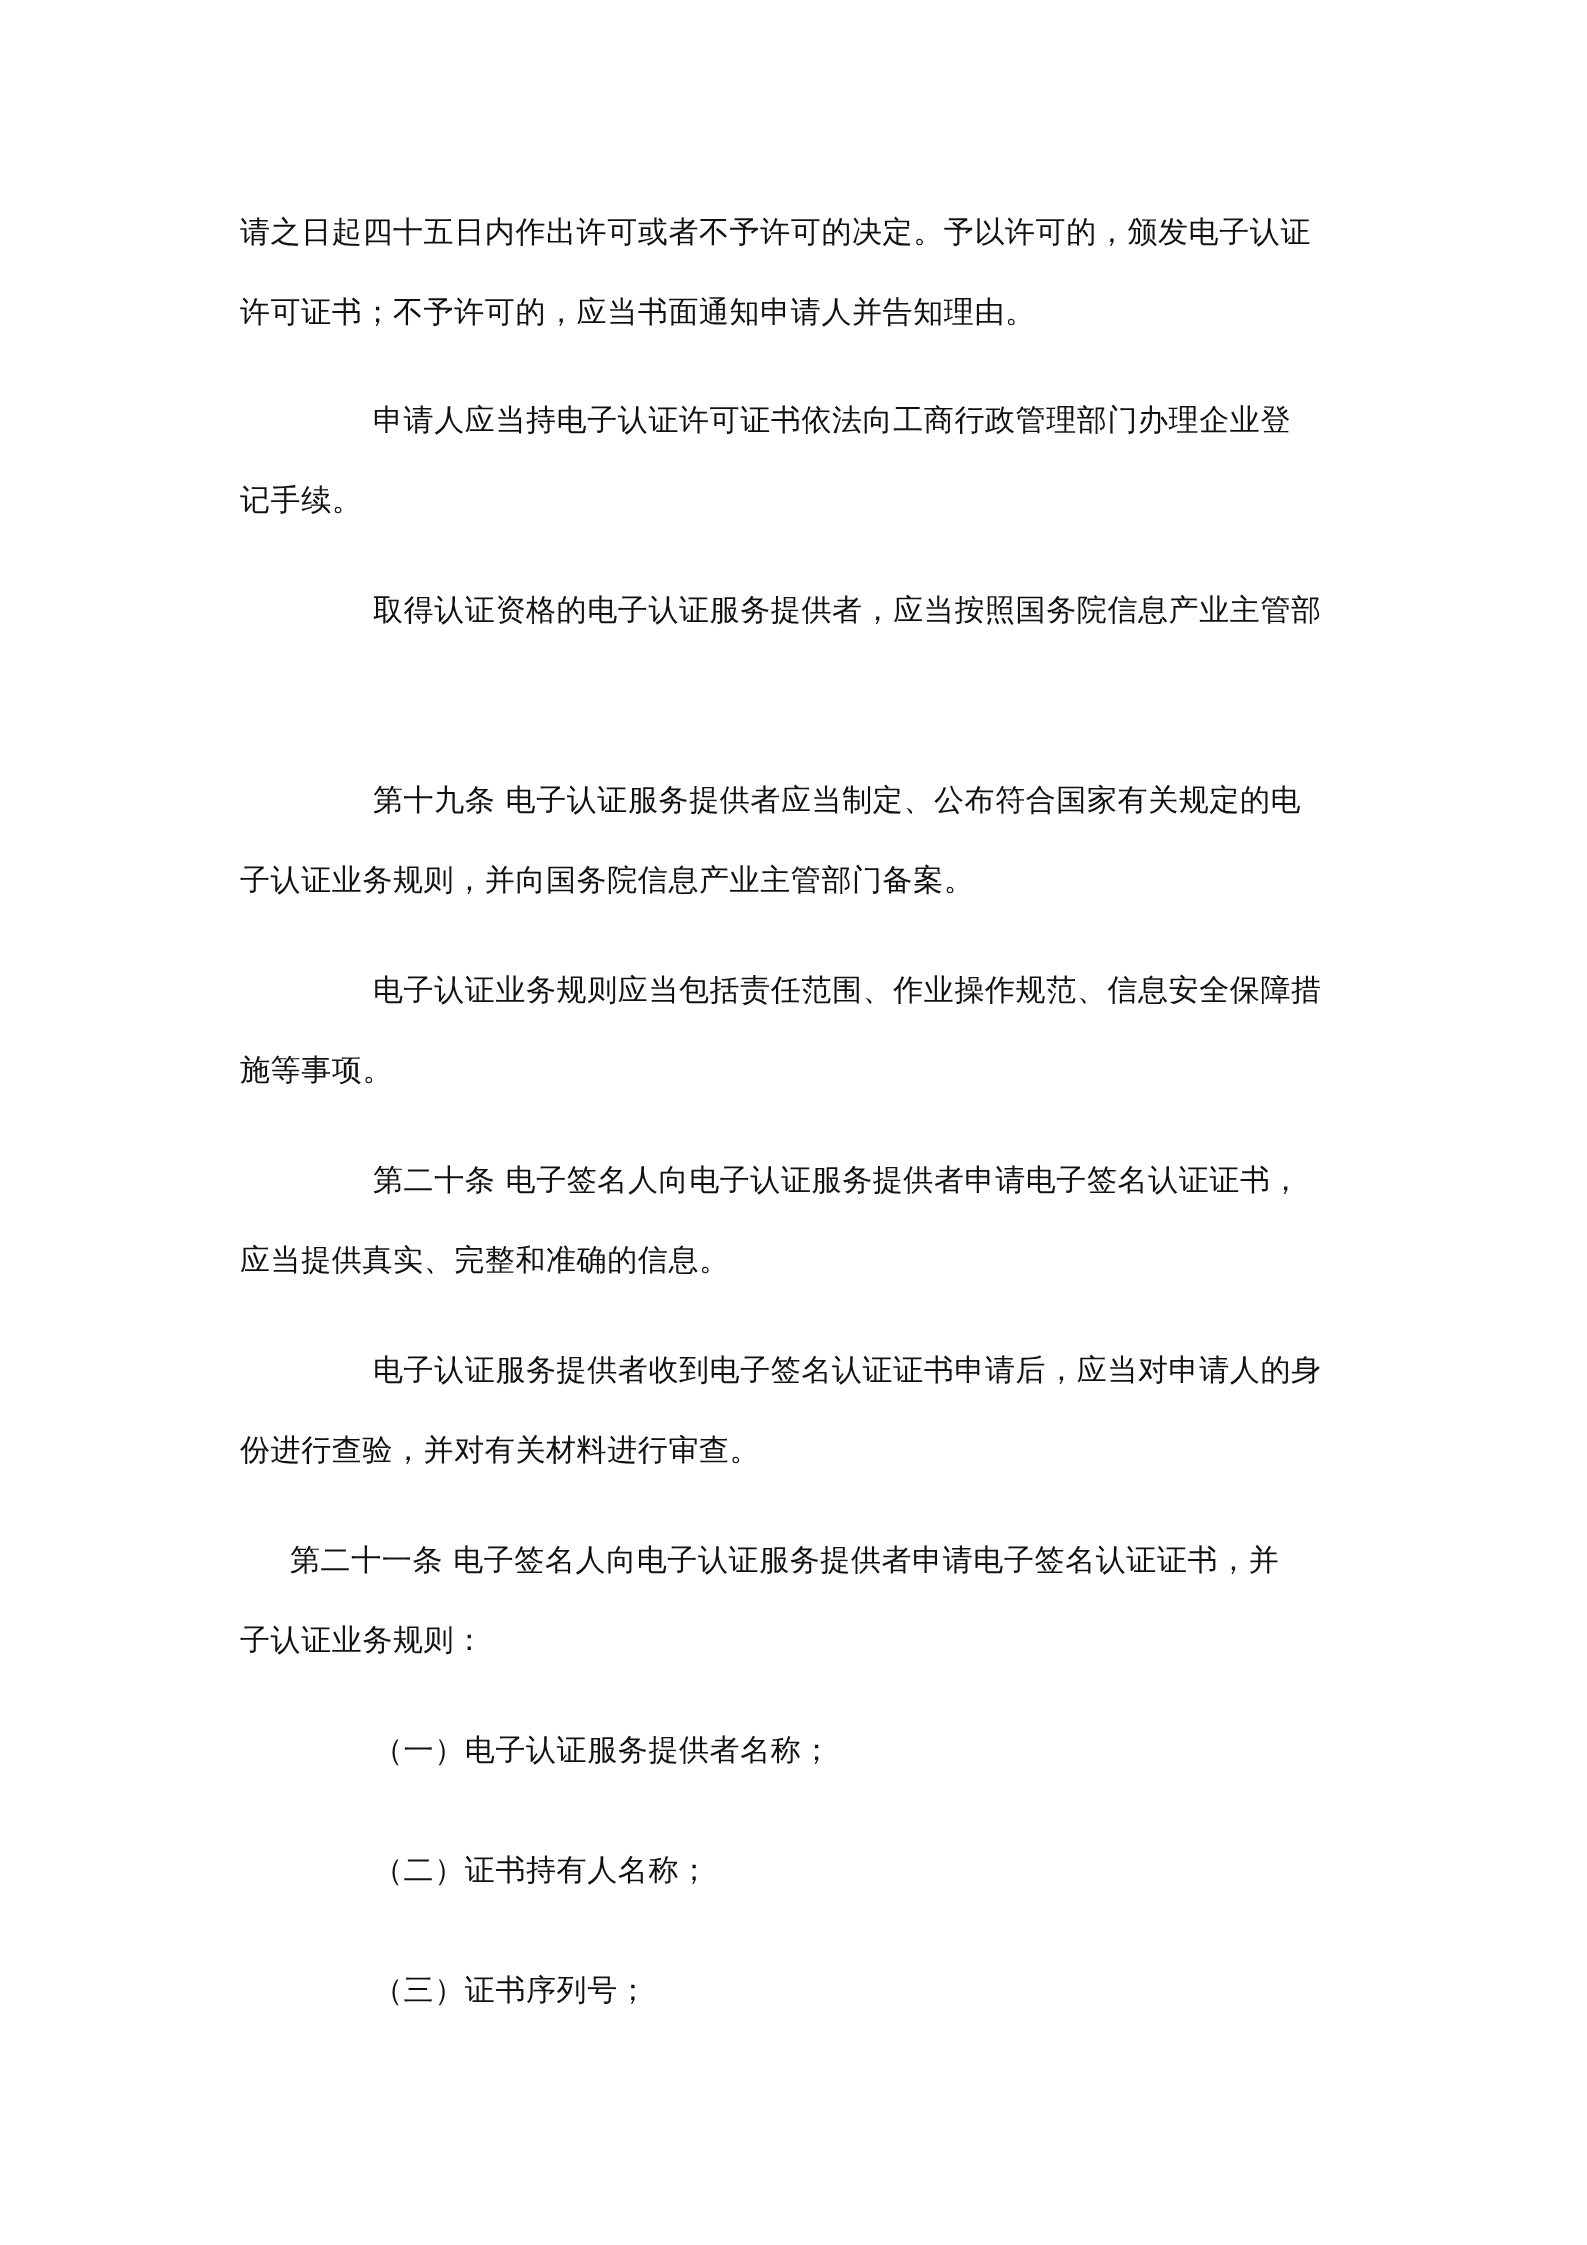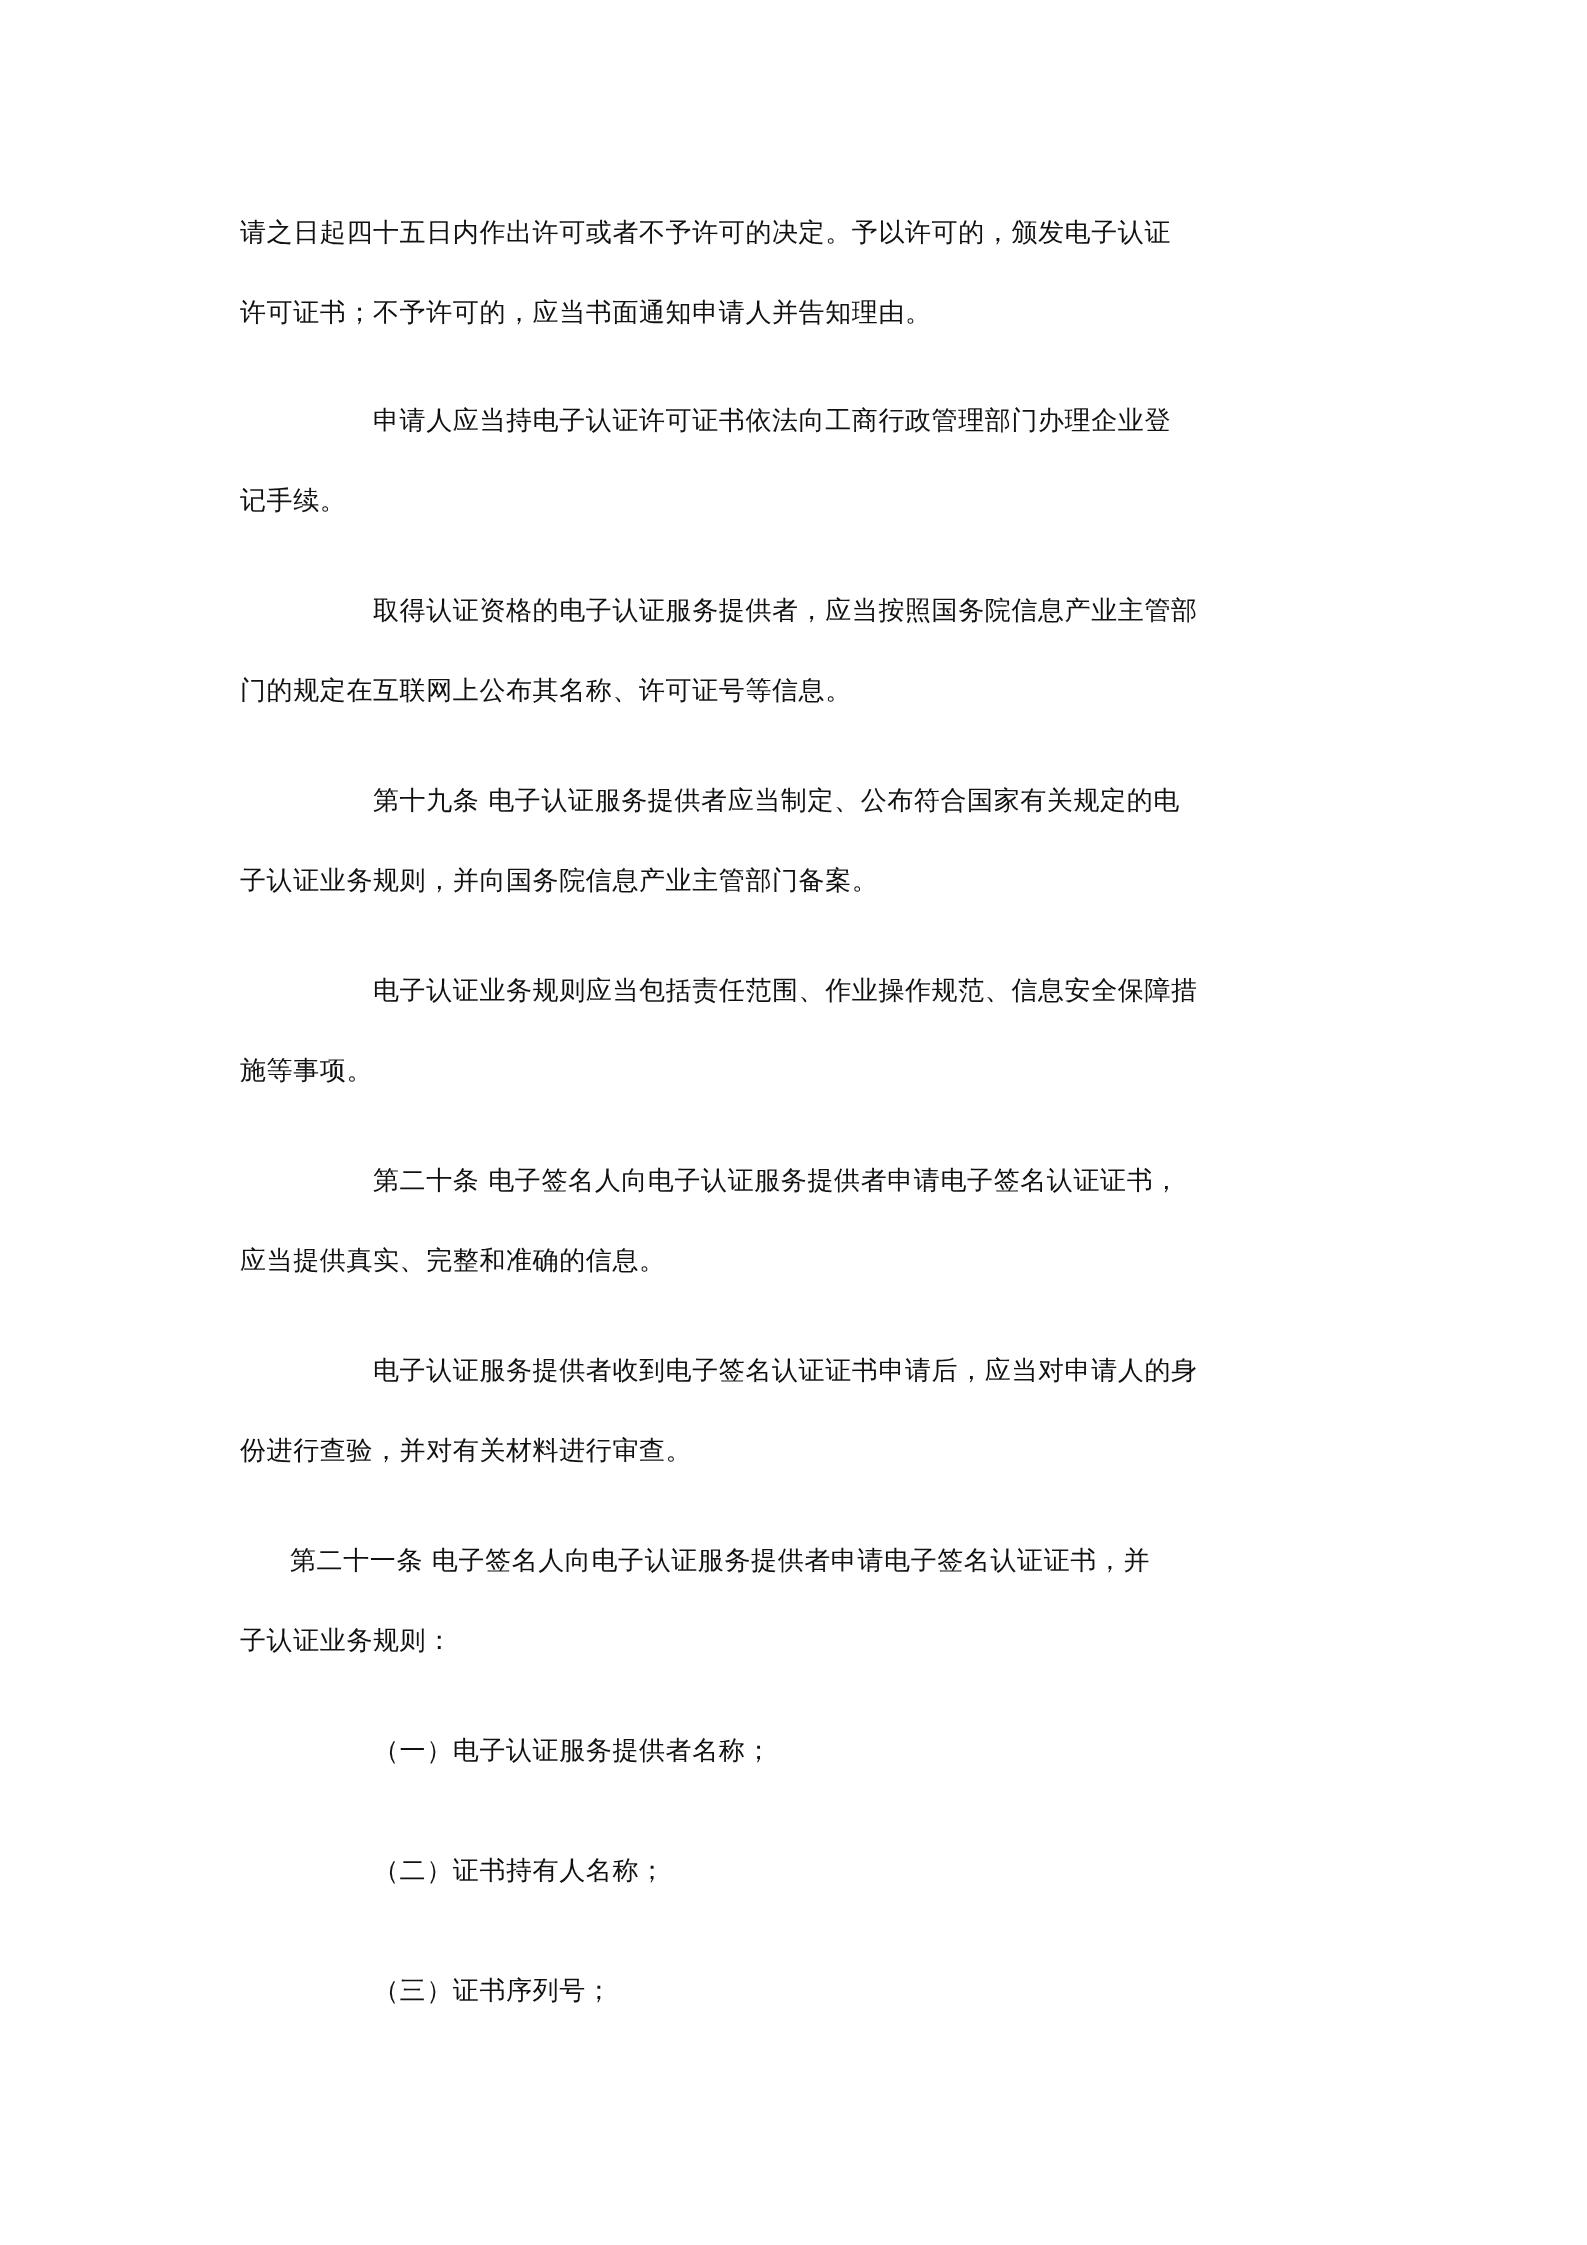--- a/index.html
+++ b/index.html
@@ -20,42 +20,41 @@
       left: 0;
       top: 0;
       width: 1587px;
       height: 2245px;
       background: #ffffff;
     }
     .line {
       position: absolute;
       left: 240px;
       width: 1110px;
-      font-size: 26px;
+      font-size: 30px;
       line-height: 40px;
       white-space: nowrap;
       letter-spacing: 0.6px;
     }
     .indent2 { left: 373px; }
     .indent1 { left: 290px; }
     .listitem { left: 373px; }
   </style>
 </head>
 <body>
 
 <div class="page">
 
   <div class="line" style="top:212px;">请之日起四十五日内作出许可或者不予许可的决定。予以许可的，颁发电子认证</div>
   <div class="line" style="top:292px;">许可证书；不予许可的，应当书面通知申请人并告知理由。</div>
 
   <div class="line indent2" style="top:400px;">申请人应当持电子认证许可证书依法向工商行政管理部门办理企业登</div>
   <div class="line" style="top:480px;">记手续。</div>
 
   <div class="line indent2" style="top:590px;">取得认证资格的电子认证服务提供者，应当按照国务院信息产业主管部</div>
-  <div class="line" style="top:670px;">门的规定在互联网上公布其名称、许可证号等信息。</div>
 
   <div class="line indent2" style="top:780px;">第十九条  电子认证服务提供者应当制定、公布符合国家有关规定的电</div>
   <div class="line" style="top:860px;">子认证业务规则，并向国务院信息产业主管部门备案。</div>
 
   <div class="line indent2" style="top:970px;">电子认证业务规则应当包括责任范围、作业操作规范、信息安全保障措</div>
   <div class="line" style="top:1050px;">施等事项。</div>
 
   <div class="line indent2" style="top:1160px;">第二十条  电子签名人向电子认证服务提供者申请电子签名认证证书，</div>
   <div class="line" style="top:1240px;">应当提供真实、完整和准确的信息。</div>
 

